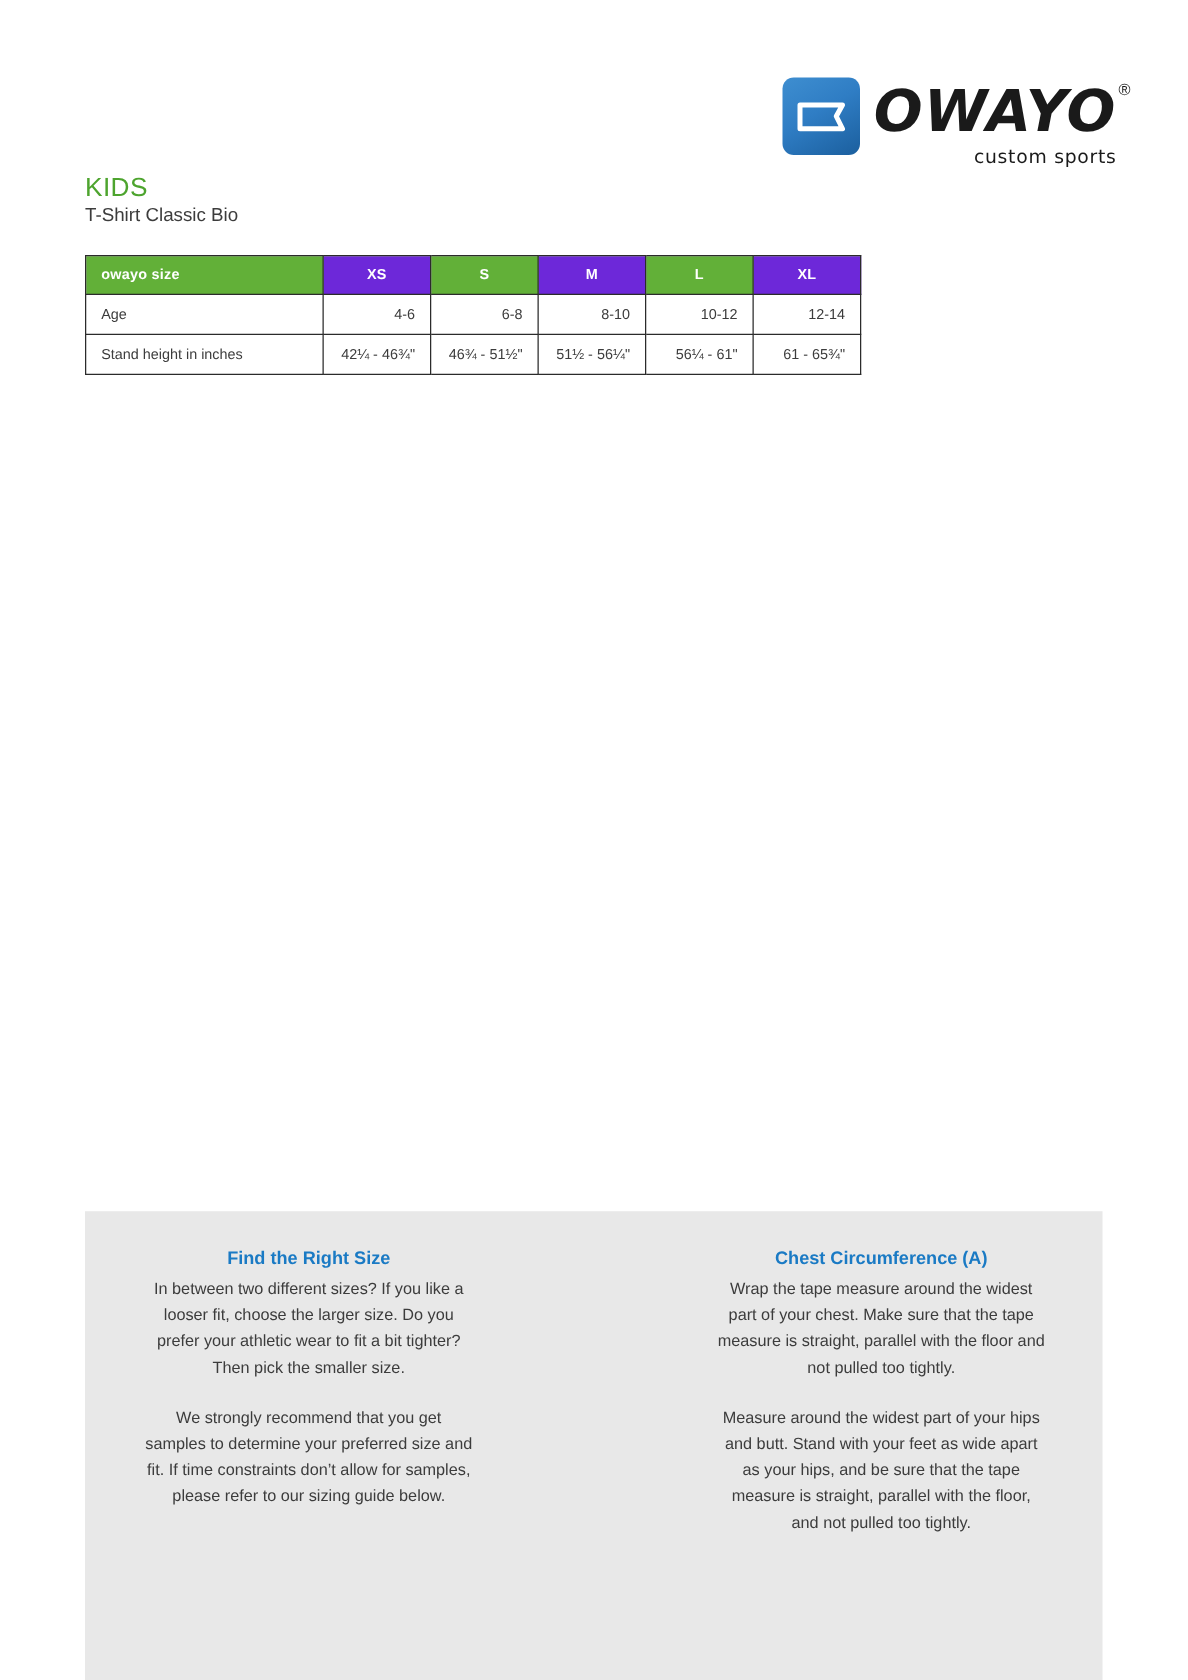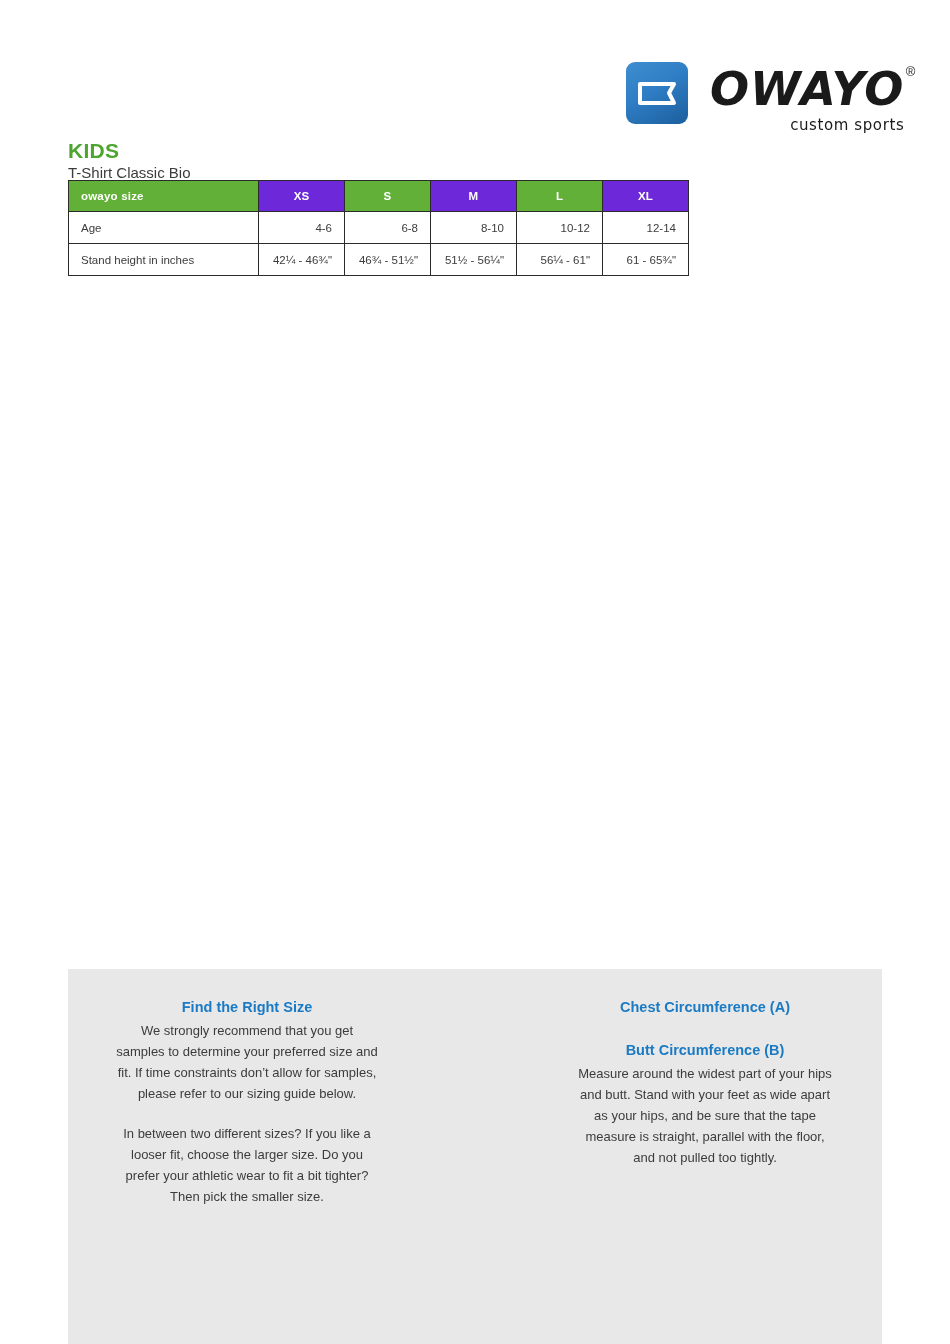--- a/index.html
+++ b/index.html
@@ -27,21 +27,21 @@
   .logo-mark {
     width: 62px;
     height: 62px;
     border-radius: 9px;
     background: linear-gradient(150deg, #3e8ed0 0%, #2f7dc4 45%, #1b5f9e 100%);
     position: relative;
     flex: none;
   }
   .logo-mark svg { position: absolute; top: 0; left: 0; }
   .logo-word-wrap {
-    margin-left: 22px;
+    margin-left: 11px;
     position: relative;
     padding-top: 2px;
   }
   .logo-word {
     font-family: "DejaVu Sans", sans-serif;
     font-size: 46px;
     font-weight: 700;
     font-style: italic;
     letter-spacing: 1px;
     color: #1a1a1a;
@@ -62,36 +62,36 @@
     color: #1a1a1a;
     margin-top: 2px;
   }
 
   
   .title-kids {
     position: absolute;
     top: 139px;
     left: 68px;
     font-size: 21px;
-    font-weight: 700;
+    font-weight: 400;
     color: #4da42e;
     letter-spacing: 0.3px;
   }
   .title-sub {
     position: absolute;
     top: 164px;
     left: 68px;
     font-size: 15px;
     color: #3c3c3c;
   }
 
   
   .size-table {
     position: absolute;
-    top: 180px;
+    top: 204px;
     left: 68px;
     width: 621px;
     border-collapse: collapse;
     table-layout: fixed;
   }
   .size-table th, .size-table td {
     border: 1px solid #2b2b2b;
     height: 31px;
     font-size: 11.5px;
     font-weight: 400;
@@ -200,23 +200,23 @@
       <td>56¼ - 61"</td>
       <td>61 - 65¾"</td>
     </tr>
   </tbody>
 </table>
 
 <div class="info-panel">
 
   <div class="info-col left">
     <div class="info-head">Find the Right Size</div>
+    <p class="info-para">In between two different sizes? If you like a looser fit, choose the larger size. Do you prefer your athletic wear to fit a bit tighter? Then pick the smaller size.</p>
     <p class="info-para">We strongly recommend that you get samples to determine your preferred size and fit. If time constraints don’t allow for samples, please refer to our sizing guide below.</p>
-    <p class="info-para">In between two different sizes? If you like a looser fit, choose the larger size. Do you prefer your athletic wear to fit a bit tighter? Then pick the smaller size.</p>
   </div>
 
   <div class="info-col right">
     <div class="info-head">Chest Circumference (A)</div>
-    <div class="info-head spaced">Butt Circumference (B)</div>
+    <p class="info-para">Wrap the tape measure around the widest part of your chest. Make sure that the tape measure is straight, parallel with the floor and not pulled too tightly.</p>
     <p class="info-para">Measure around the widest part of your hips and butt. Stand with your feet as wide apart as your hips, and be sure that the tape measure is straight, parallel with the floor, and not pulled too tightly.</p>
   </div>
 
 </div>
 
 </body></html>

